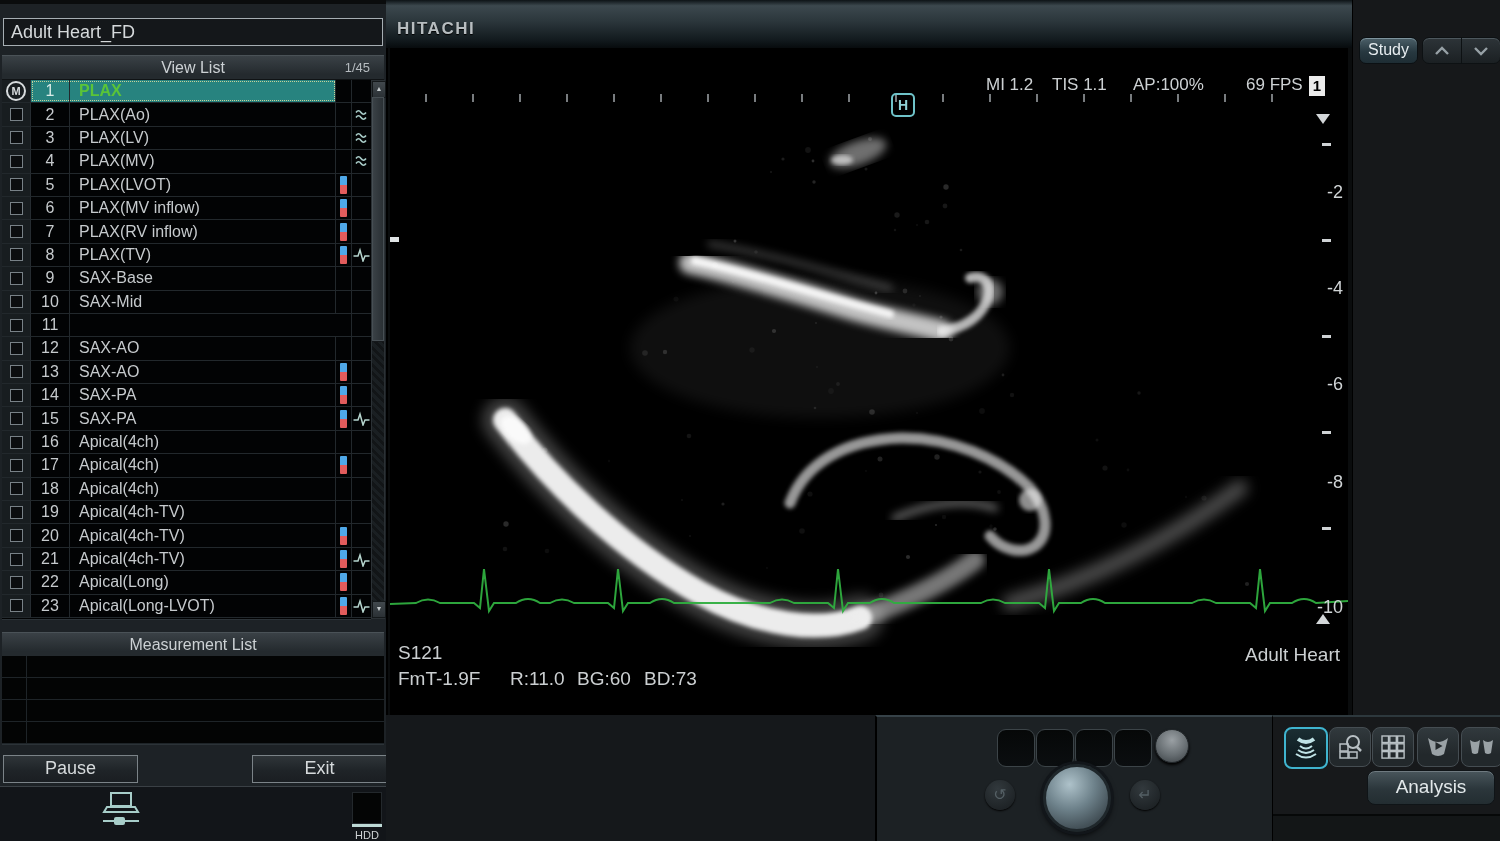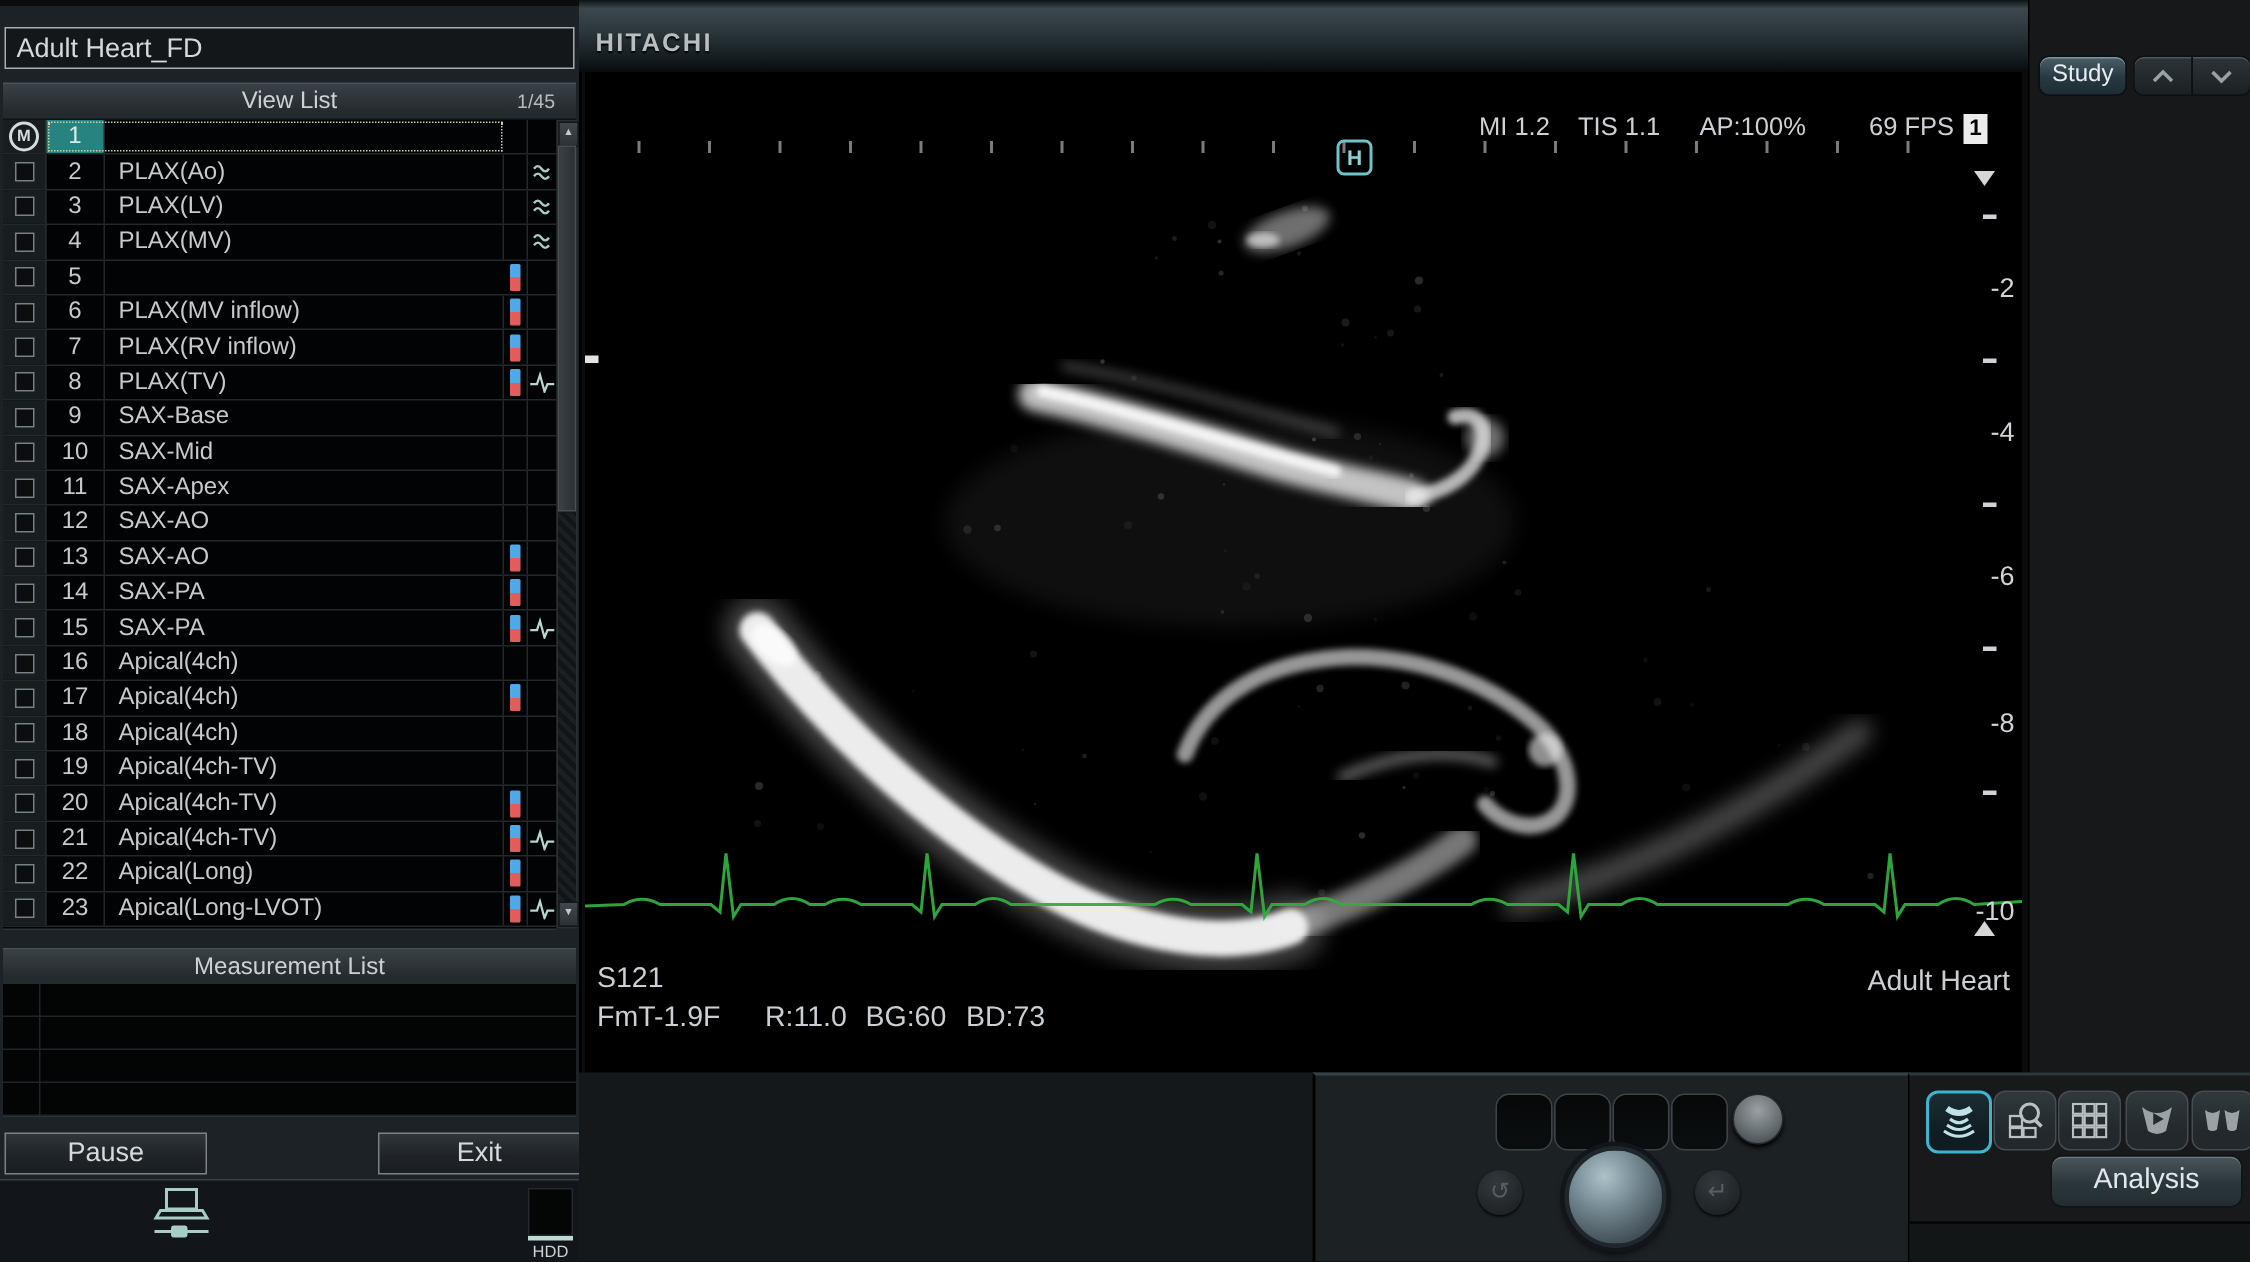--- a/index.html
+++ b/index.html
@@ -144,20 +144,21 @@
     <span>View List</span>
     <span id="vl-counter">1/45</span>
   </div>
   <div class="abs" id="view-list-body">
       <div class="vl-row selected">
         <div class="vl-gutter">
           <div class="m-marker">M</div>
         </div>
         <div class="vl-selgroup">
           <div class="vl-num">1</div>
+          <div class="vl-label">PLAX</div>
         </div>
         <div class="vl-cola"></div>
         <div class="vl-colb"></div>
       </div>
       <div class="vl-row">
         <div class="vl-gutter">
           <div class="vl-check"></div>
         </div>
         <div class="vl-selgroup">
           <div class="vl-num">2</div>
@@ -202,20 +203,21 @@
             <path d="M2 9.5 q2.5 -3.5 5 0 t5 0" fill="none" stroke="#a9cdc9" stroke-width="1.6"></path>
           </svg>
         </div>
       </div>
       <div class="vl-row">
         <div class="vl-gutter">
           <div class="vl-check"></div>
         </div>
         <div class="vl-selgroup">
           <div class="vl-num">5</div>
+          <div class="vl-label">PLAX(LVOT)</div>
         </div>
         <div class="vl-cola">
           <div class="color-bar"></div>
         </div>
         <div class="vl-colb"></div>
       </div>
       <div class="vl-row">
         <div class="vl-gutter">
           <div class="vl-check"></div>
         </div>
@@ -279,21 +281,20 @@
         </div>
         <div class="vl-cola"></div>
         <div class="vl-colb"></div>
       </div>
       <div class="vl-row">
         <div class="vl-gutter">
           <div class="vl-check"></div>
         </div>
         <div class="vl-selgroup">
           <div class="vl-num">11</div>
-          <div class="vl-label">SAX-Apex</div>
         </div>
         <div class="vl-cola"></div>
         <div class="vl-colb"></div>
       </div>
       <div class="vl-row">
         <div class="vl-gutter">
           <div class="vl-check"></div>
         </div>
         <div class="vl-selgroup">
           <div class="vl-num">12</div>

